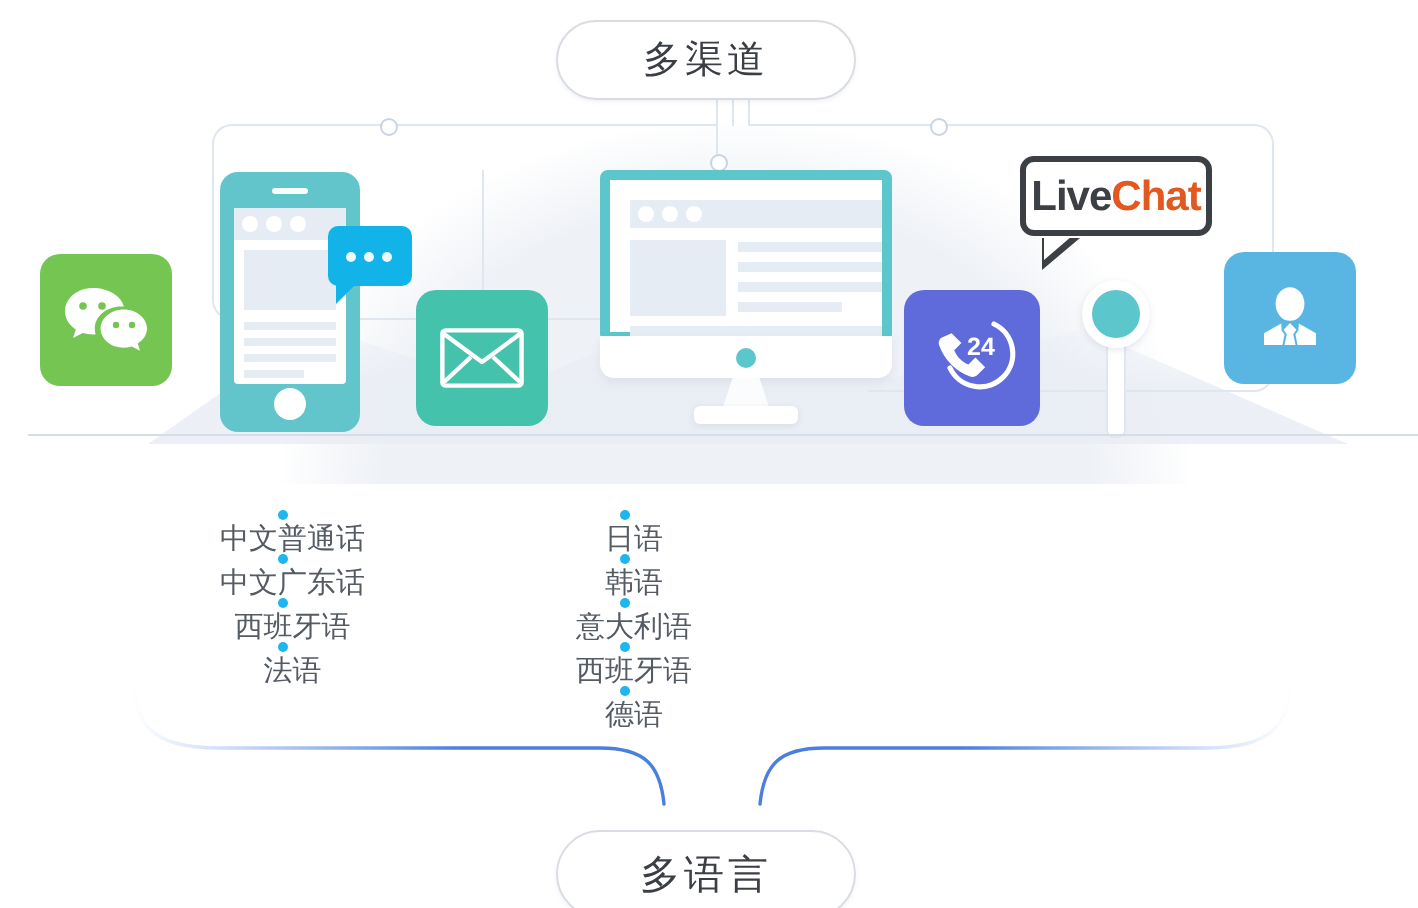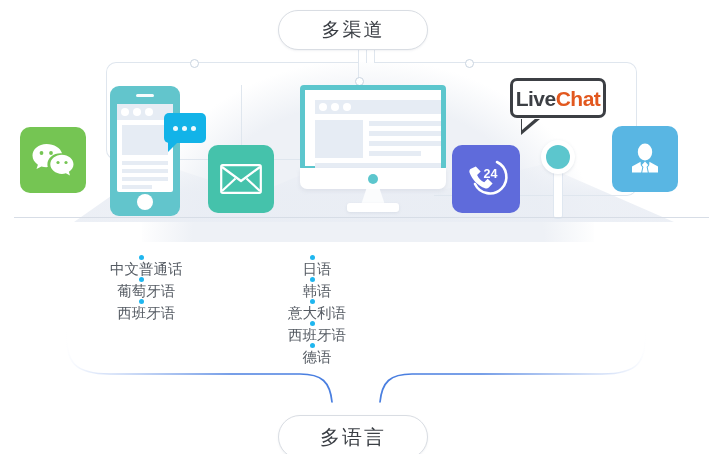--- a/index.html
+++ b/index.html
@@ -293,25 +293,29 @@
     <span>多渠道</span>
   </div>
 
   <div class="lang-col" id="lang-col-1">
     <div class="lang-item">
       <span class="lang-dot"></span>
       <span>中文普通话</span>
     </div>
     <div class="lang-item">
       <span class="lang-dot"></span>
-      <span>葡萄牙语</span>
+      <span>中文广东话</span>
     </div>
     <div class="lang-item">
       <span class="lang-dot"></span>
       <span>西班牙语</span>
+    </div>
+    <div class="lang-item">
+      <span class="lang-dot"></span>
+      <span>法语</span>
     </div>
   </div>
 
   <div class="lang-col" id="lang-col-2">
     <div class="lang-item">
       <span class="lang-dot"></span>
       <span>日语</span>
     </div>
     <div class="lang-item">
       <span class="lang-dot"></span>

